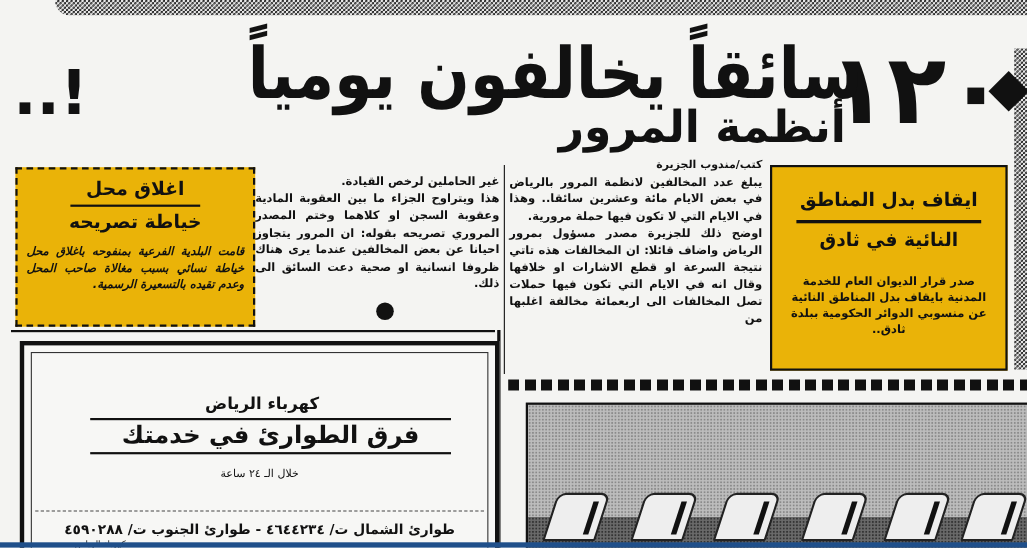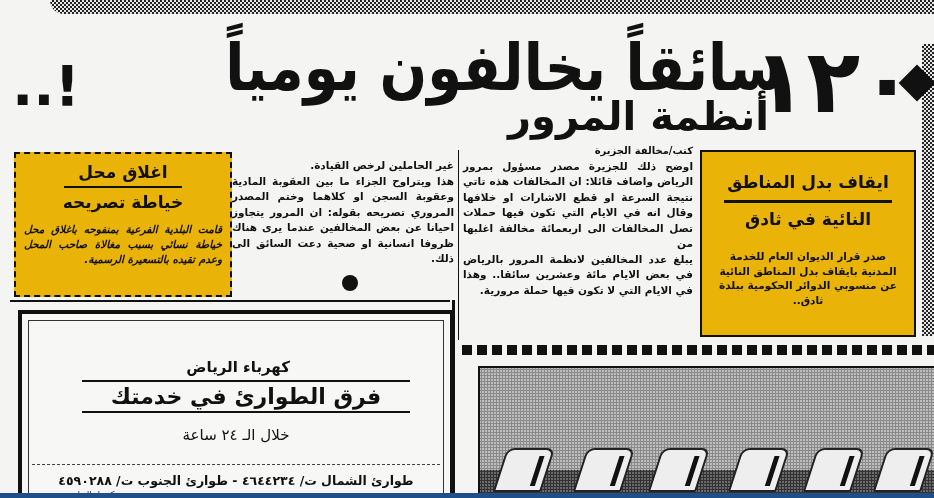--- a/index.html
+++ b/index.html
@@ -32,21 +32,21 @@
   #box-left .rule{height:2px;background:#111;margin:4px 48px 4px 48px;}
   #box-left .t2{font-size:17px;font-weight:bold;margin-bottom:10px;}
   #box-left .body{font-size:10.5px;line-height:15px;font-weight:bold;text-align:justify;margin:0 8px;font-style:italic;}
   .bullet{position:absolute;left:342px;top:275px;width:16px;height:16px;border-radius:50%;background:#111;}
   .hrule{position:absolute;background:#111;}
   .vrule{position:absolute;background:#111;}
   #ad{left:18px;top:310px;width:428px;height:200px;border:4px solid #111;background:#f7f7f5;direction:rtl;text-align:center;}
   #ad:before{content:"";position:absolute;left:6px;top:6px;right:6px;bottom:6px;border:1px solid #333;}
   #ad .a1{position:absolute;right:160px;top:44px;font-size:15px;font-weight:bold;}
   #ad .a2{position:absolute;left:60px;right:40px;top:66px;font-size:22px;font-weight:bold;letter-spacing:1px;border-top:2px solid #111;border-bottom:2px solid #111;padding:2px 0;}
-  #ad .a3{position:absolute;left:120px;right:120px;top:112px;font-size:15px;letter-spacing:6px;}
+  #ad .a3{position:absolute;left:120px;right:120px;top:112px;font-size:10px;letter-spacing:6px;}
   #ad .a4{position:absolute;left:10px;right:10px;top:150px;font-size:12.5px;font-weight:bold;border-top:1px dashed #444;padding-top:8px;}
   #ad .a5{position:absolute;left:46px;top:176px;font-size:8px;}
   #dots{position:absolute;left:462px;top:345px;width:472px;height:10px;
     background-image:repeating-linear-gradient(90deg,#111 0 10px,transparent 10px 15px);}
   #photo{position:absolute;left:478px;top:366px;width:456px;height:132px;border:2px solid #111;
     background:#bdbdbd;
     background-image:radial-gradient(#8a8a8a 1px,transparent 1.2px);background-size:3px 3px;}
   .car{position:absolute;bottom:8px;width:44px;height:40px;background:#eee;border:2px solid #222;border-radius:8px 8px 2px 2px;transform:skewX(-18deg);}
   .car:after{content:"";position:absolute;right:6px;top:6px;width:5px;height:30px;background:#111;}
   #ground{position:absolute;left:0;right:0;bottom:0;height:30px;background:#6a6a6a;
@@ -61,23 +61,23 @@
 
 <div>
   <div class="hl" id="hl-num">١٢٠</div>
   <div class="hl" id="hl-main">سائقاً يخالفون يومياً</div>
   <div class="hl" id="hl-sub">أنظمة المرور</div>
   <div class="hl" id="hl-excl">!..</div>
 </div>
 <div class="diamond"></div>
 
 <div class="col" id="col-mid">
-  <p class="byline">كتب/مخالفة الجزيرة</p>
+  <p class="byline">كتب/مندوب الجزيرة</p>
+  <p>يبلغ عدد المخالفين لانظمة المرور بالرياض في بعض الايام مائة وعشرين سائقا.. وهذا في الايام التي لا تكون فيها حملة مرورية.</p>
   <p>اوضح ذلك للجزيرة مصدر مسؤول بمرور الرياض واضاف قائلا: ان المخالفات هذه تاتي نتيجة السرعة او قطع الاشارات او خلافها وقال انه في الايام التي تكون فيها حملات تصل المخالفات الى اربعمائة مخالفة اغلبها من</p>
-  <p>يبلغ عدد المخالفين لانظمة المرور بالرياض في بعض الايام مائة وعشرين سائقا.. وهذا في الايام التي لا تكون فيها حملة مرورية.</p>
 </div>
 <div class="vrule" style="left:458px;top:150px;width:1px;height:190px;"></div>
 
 <div class="col" id="col-left">
   <p>غير الحاملين لرخص القيادة.</p>
   <p>هذا ويتراوح الجزاء ما بين العقوبة المادية وعقوبة السجن او كلاهما وختم المصدر المروري تصريحه بقوله: ان المرور يتجاوز احيانا عن بعض المخالفين عندما يرى هناك ظروفا انسانية او صحية دعت السائق الى ذلك.</p>
 </div>
 <div class="bullet"></div>
 
 <div class="box" id="box-right">

